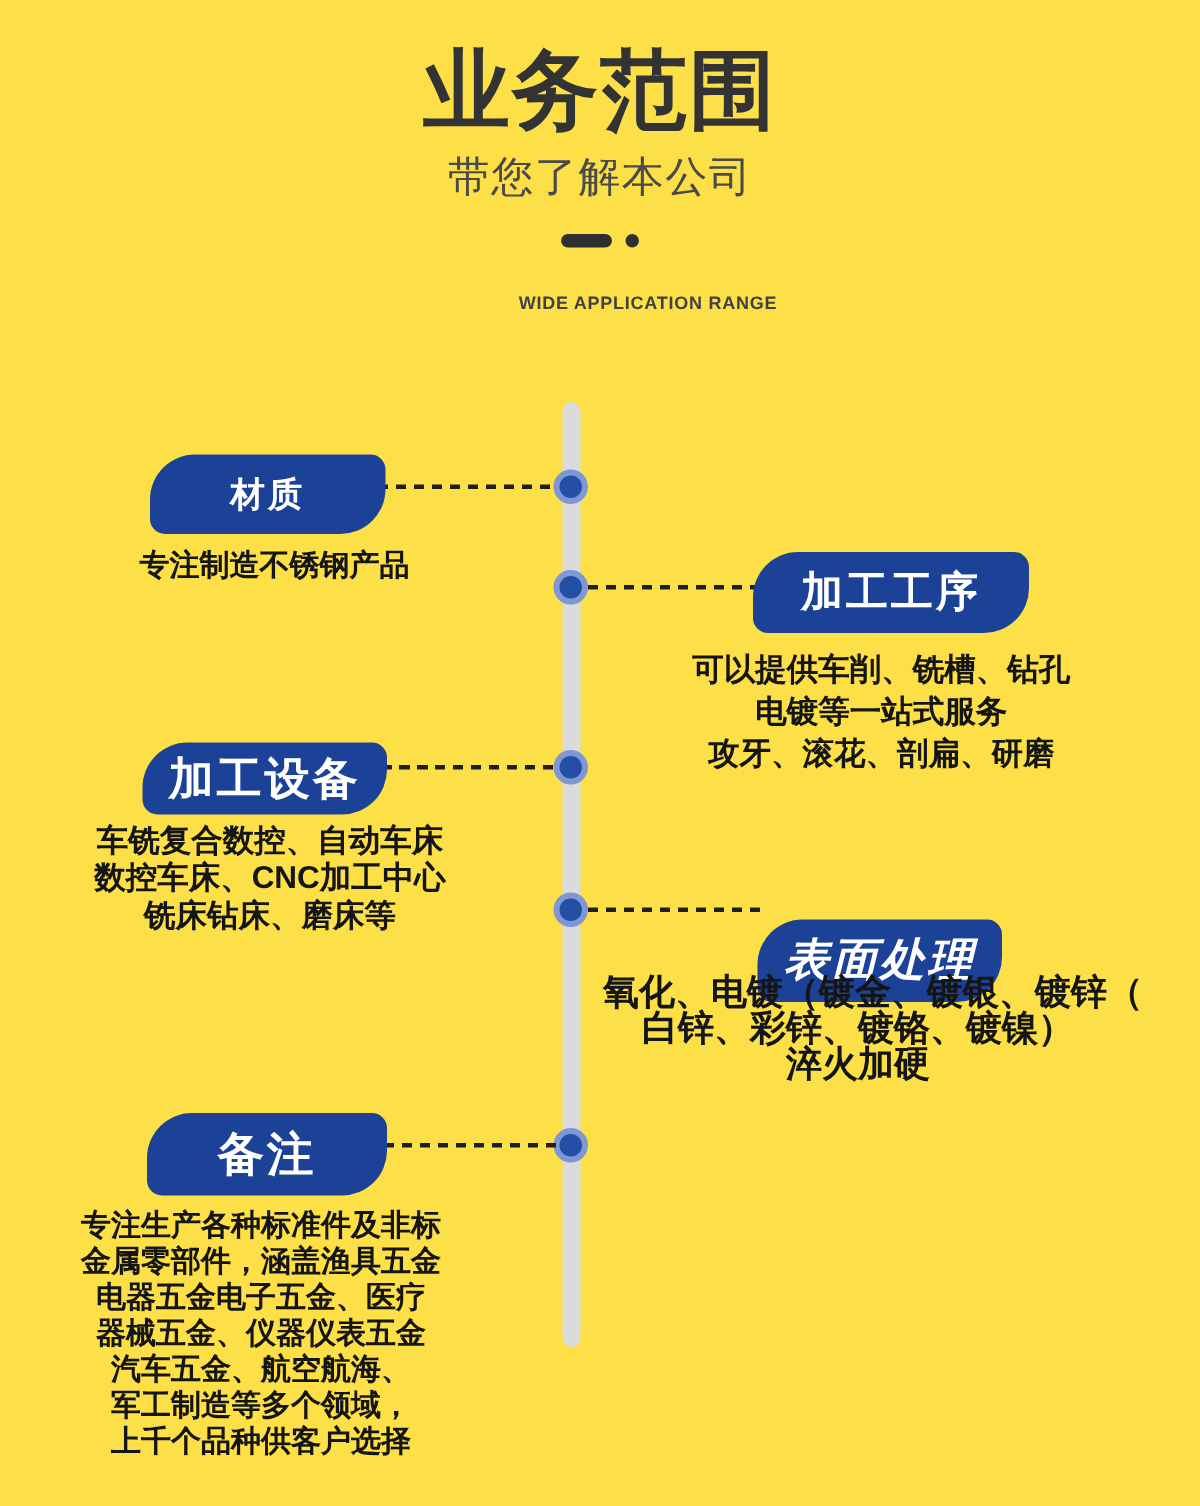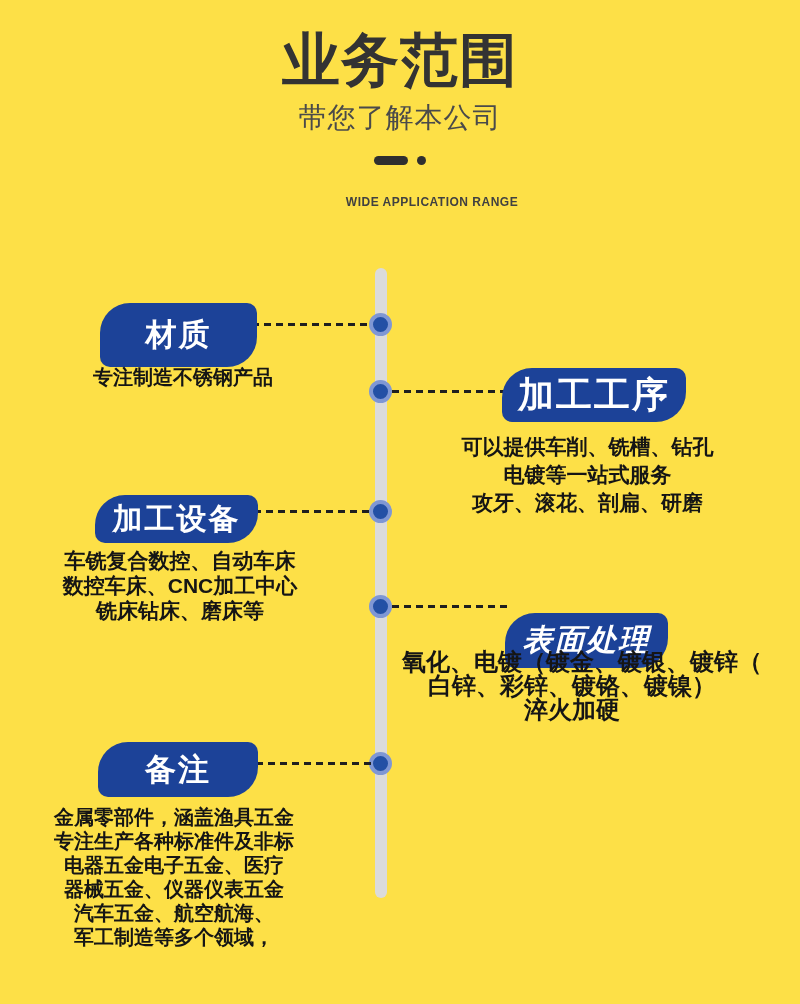--- a/index.html
+++ b/index.html
@@ -49,22 +49,22 @@
   .banner {
     position: absolute; display: flex; align-items: center; justify-content: center;
     background: #1c4298; color: #ffffff; font-weight: 700;
     border-radius: 30px 10px 30px 10px; letter-spacing: 2px;
   }
   .tl-text {
     position: absolute; text-align: center; color: #151515; font-weight: 700;
   }
   .tl-text div { white-space: nowrap; }
   
-  .b1 { left: 100px; top: 303px; width: 157px; height: 64px; font-size: 31px; justify-content: center; }
-  .b2 { left: 502px; top: 368px; width: 184px; height: 54px; font-size: 36px; }
+  .b1 { left: 100px; top: 303px; width: 157px; height: 53px; font-size: 23px; justify-content: center; }
+  .b2 { left: 502px; top: 368px; width: 184px; height: 54px; font-size: 28px; }
   .b3 { left:  95px; top: 495px; width: 163px; height: 48px; font-size: 30px; }
   .b4 { left: 505px; top: 613px; width: 163px; height: 55px; font-size: 30px; font-style: italic; }
   .b5 { left:  98px; top: 742px; width: 160px; height: 55px; font-size: 31px; }
 
   .d1 { left: 369px; top: 313px; }
   .d2 { left: 369px; top: 380px; }
   .d3 { left: 369px; top: 500px; }
   .d4 { left: 369px; top: 595px; }
   .d5 { left: 369px; top: 752px; }
 
@@ -137,21 +137,22 @@
   <div class="tl-text t4">
     <div>氧化、电镀（镀金、镀银、镀锌（</div>
     <div>白锌、彩锌、镀铬、镀镍）</div>
     <div>淬火加硬</div>
   </div>
 
   <div class="banner b5">
     <span>备注</span>
   </div>
   <div class="tl-text t5">
+    <div>专注生产各种标准件及非标</div>
     <div>金属零部件，涵盖渔具五金</div>
-    <div>专注生产各种标准件及非标</div>
     <div>电器五金电子五金、医疗</div>
     <div>器械五金、仪器仪表五金</div>
     <div>汽车五金、航空航海、</div>
     <div>军工制造等多个领域，</div>
+    <div>上千个品种供客户选择</div>
   </div>
 
 </div>
 
 </body></html>

